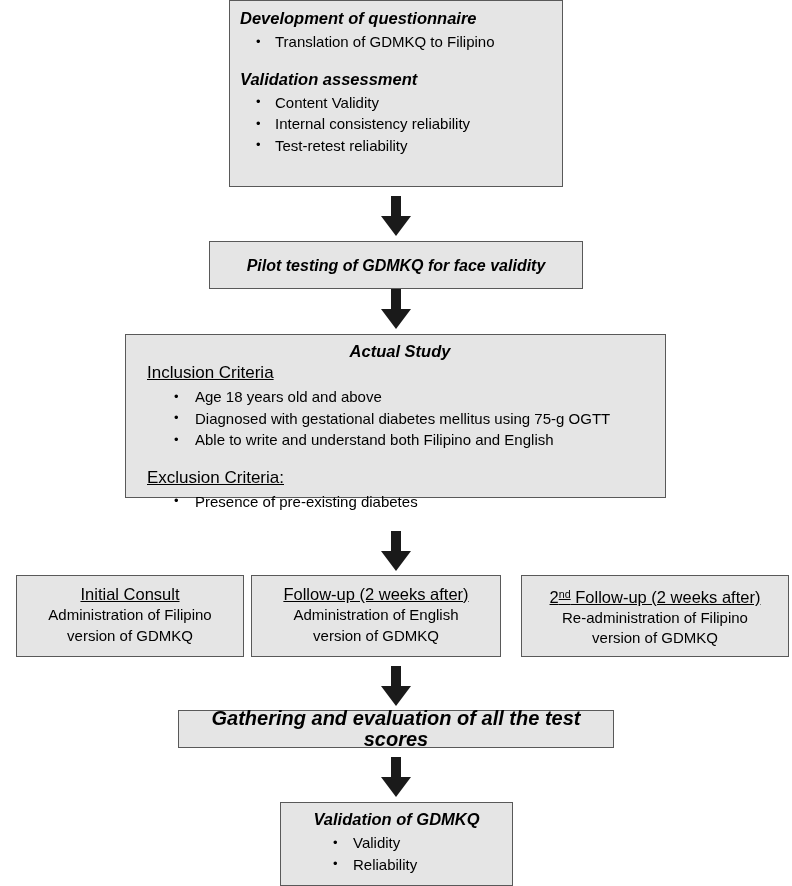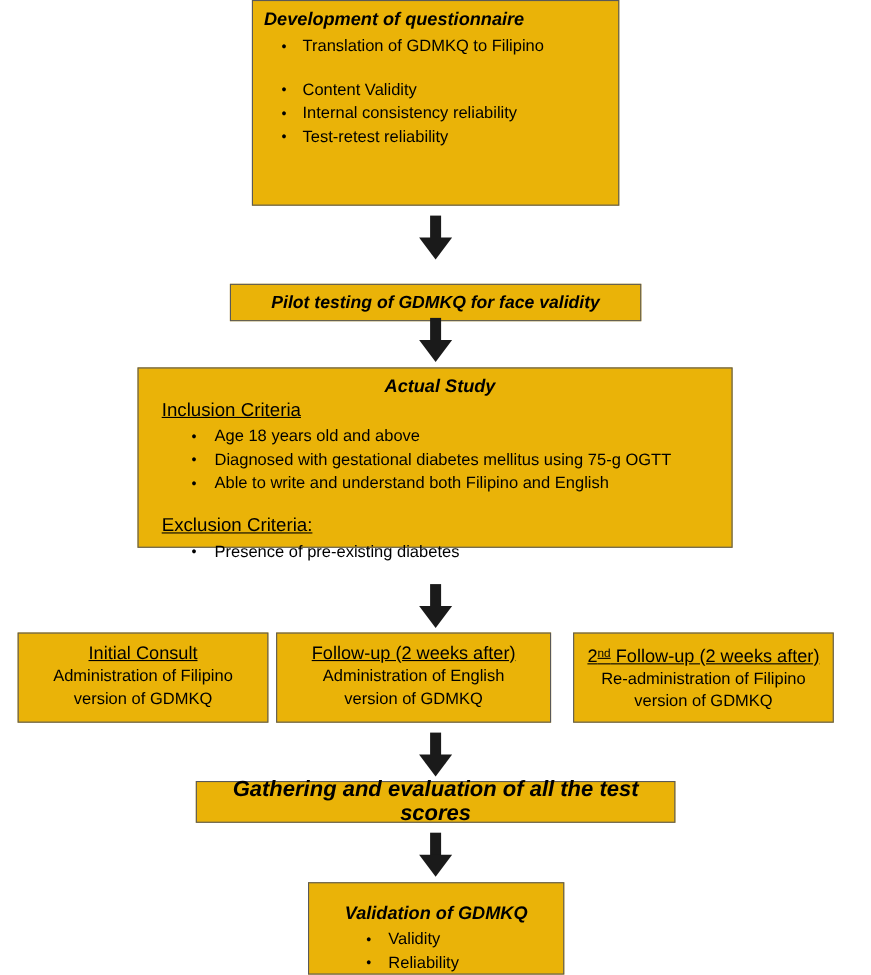--- a/index.html
+++ b/index.html
@@ -21,21 +21,21 @@
     left: 0; top: 0;
     width: 792px;
     height: 886px;
   }
 
   
   .box {
     position: absolute;
     box-sizing: border-box;
     border: 1.6px solid #595959;
-    background: #eab308;
+    background: #e5e5e5;
   }
 
   .hdr {
     font-weight: bold;
     font-style: italic;
     font-size: 16.5px;
     line-height: 21px;
     text-align: center;
   }
   .hdr-left {
@@ -97,21 +97,21 @@
   }
 
   
   #box-development {
     left: 229px; top: 0px; width: 334px; height: 187px;
     padding: 7px 10px 0 10px;
   }
 
   
   #box-pilot {
-    left: 209px; top: 258px; width: 374px; height: 34px;
+    left: 209px; top: 241px; width: 374px; height: 48px;
     display: flex; align-items: center; justify-content: center;
   }
   #box-pilot .hdr { font-size: 16px; }
 
   
   #box-actual-study {
     left: 125px; top: 334px; width: 541px; height: 164px;
     padding: 6px 12px 0 21px;
   }
   #box-actual-study .uline { font-size: 17px; }
@@ -120,21 +120,21 @@
 
   
   .row-box {
     top: 575px;
     height: 82px;
     padding-top: 7px;
     text-align: center;
   }
   #box-initial-consult { left: 16px;   width: 228px; }
   #box-followup-1      { left: 251px; width: 250px; }
-  #box-followup-2      { left: 521px; width: 237px; }
+  #box-followup-2      { left: 521px; width: 268px; }
   .row-box .uline { display: block; font-size: 16.5px; }
   .row-box .sub {
     font-size: 15px;
     line-height: 20.5px;
   }
   sup.nd {
     font-size: 0.65em;
     vertical-align: 0.42em;
     text-decoration: underline;
   }
@@ -142,21 +142,21 @@
   
   #box-gathering {
     left: 178px; top: 710px; width: 436px; height: 38px;
     display: flex; align-items: center; justify-content: center;
   }
   #box-gathering .hdr { font-size: 20px; }
 
   
   #box-validation {
     left: 280px; top: 802px; width: 233px; height: 84px;
-    padding-top: 17px;
+    padding-top: 6px;
   }
   #box-validation ul.bul li { padding-left: 70px; }
   #box-validation ul.bul li::before { left: 50px; }
 
   
   #arrow-1 { left: 381px; top: 196px; }
   #arrow-2 { left: 381px; top: 289px; }
   #arrow-3 { left: 381px; top: 531px; }
   #arrow-4 { left: 381px; top: 666px; }
   #arrow-5 { left: 381px; top: 757px; }
@@ -165,20 +165,21 @@
 <body>
 
 <div class="flow">
 
   <div class="box" id="box-development">
     <div class="hdr-left">Development of questionnaire</div>
     <ul class="bul">
       <li>Translation of GDMKQ to Filipino</li>
     </ul>
     <div class="gap"></div>
+    <div class="hdr-left">Validation assessment</div>
     <ul class="bul">
       <li>Content Validity</li>
       <li>Internal consistency reliability</li>
       <li>Test-retest reliability</li>
     </ul>
   </div>
 
   <div class="arrow" id="arrow-1">
     <div class="shaft"></div>
     <div class="head"></div>

